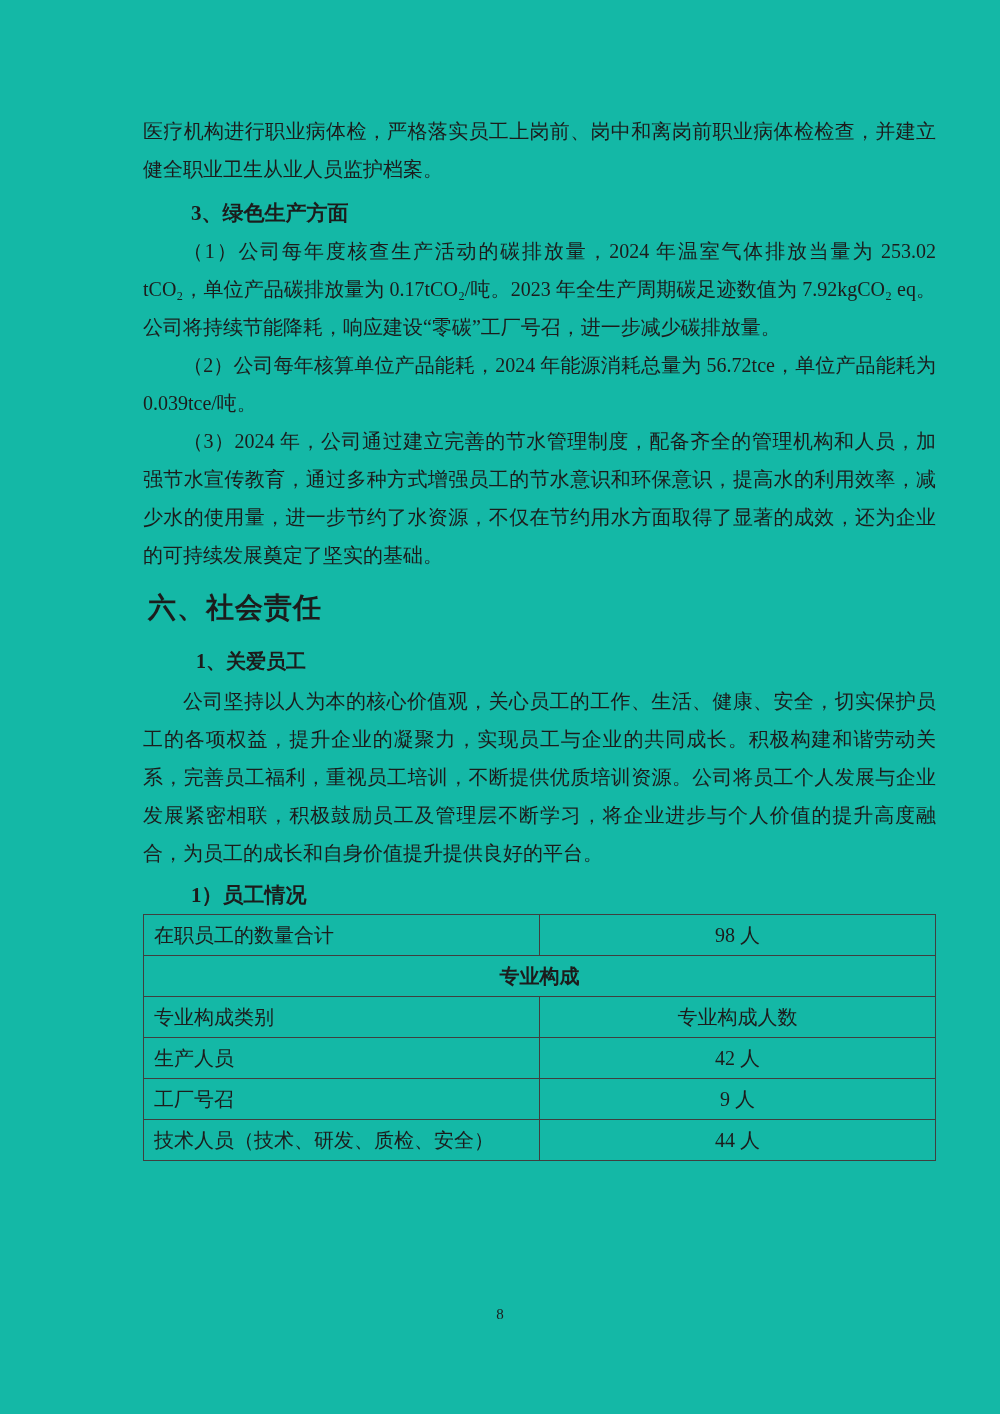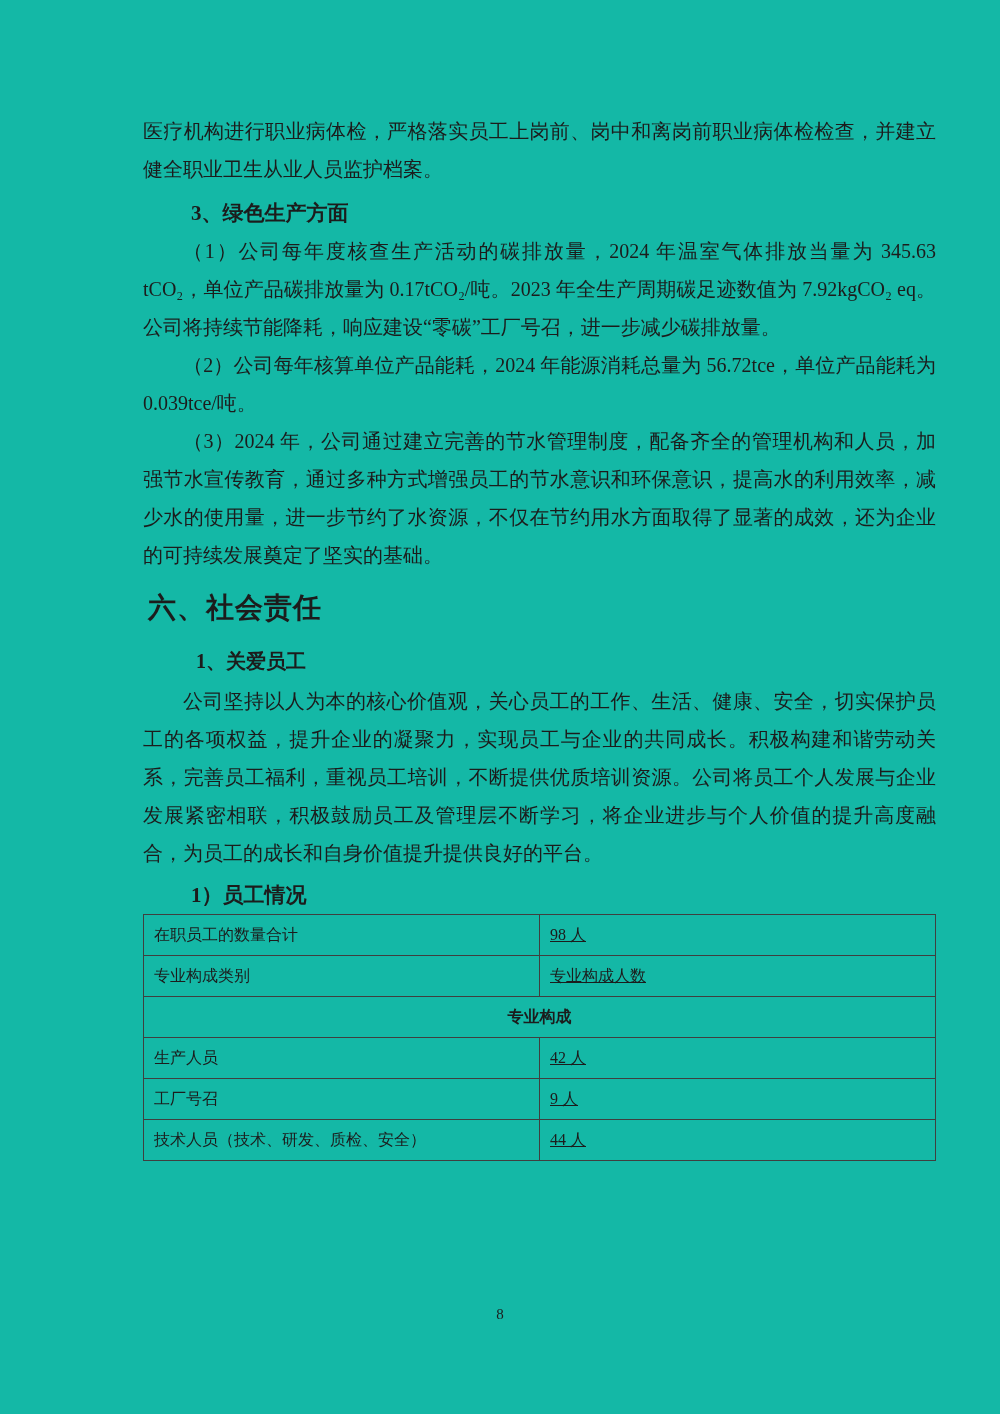--- a/index.html
+++ b/index.html
@@ -50,31 +50,31 @@
     margin: 4px 0 0 0;
     padding-left: 48px;
     font-size: 21px;
     font-weight: bold;
     line-height: 38px;
   }
   table.emp {
     width: 100%;
     border-collapse: collapse;
     table-layout: fixed;
-    font-size: 16px;
+    font-size: 20px;
   }
   table.emp td {
     border: 1px solid #3f3f3f;
     height: 40px;
     padding: 0 10px;
     vertical-align: middle;
     line-height: 24px;
   }
   td.label-cell { text-align: left; width: 50%; }
-  td.value-cell { width: 50%; text-decoration: underline; }
+  td.value-cell { text-align: center; width: 50%; }
   td.merged-cell {
     text-align: center;
     font-weight: bold;
     font-family: "Liberation Sans", sans-serif;
   }
   .footer {
     position: absolute;
     left: 0;
     right: 0;
     top: 1304px;
@@ -86,46 +86,46 @@
 </style>
 </head>
 <body>
 
 <div class="page">
 
   <p class="body">医疗机构进行职业病体检，严格落实员工上岗前、岗中和离岗前职业病体检检查，并建立健全职业卫生从业人员监护档案。</p>
 
   <div class="h-green">3、绿色生产方面</div>
 
-  <p class="body indent mt8">（1）公司每年度核查生产活动的碳排放量，2024 年温室气体排放当量为 345.63 tCO₂，单位产品碳排放量为 0.17tCO₂/吨。2023 年全生产周期碳足迹数值为 7.92kgCO₂ eq。公司将持续节能降耗，响应建设“零碳”工厂号召，进一步减少碳排放量。</p>
+  <p class="body indent mt8">（1）公司每年度核查生产活动的碳排放量，2024 年温室气体排放当量为 253.02 tCO₂，单位产品碳排放量为 0.17tCO₂/吨。2023 年全生产周期碳足迹数值为 7.92kgCO₂ eq。公司将持续节能降耗，响应建设“零碳”工厂号召，进一步减少碳排放量。</p>
 
   <p class="body indent mt8">（2）公司每年核算单位产品能耗，2024 年能源消耗总量为 56.72tce，单位产品能耗为 0.039tce/吨。</p>
 
   <p class="body indent">（3）2024 年，公司通过建立完善的节水管理制度，配备齐全的管理机构和人员，加强节水宣传教育，通过多种方式增强员工的节水意识和环保意识，提高水的利用效率，减少水的使用量，进一步节约了水资源，不仅在节约用水方面取得了显著的成效，还为企业的可持续发展奠定了坚实的基础。</p>
 
   <div class="h1">六、社会责任</div>
 
   <div class="h2">1、关爱员工</div>
 
   <p class="body indent">公司坚持以人为本的核心价值观，关心员工的工作、生活、健康、安全，切实保护员工的各项权益，提升企业的凝聚力，实现员工与企业的共同成长。积极构建和谐劳动关系，完善员工福利，重视员工培训，不断提供优质培训资源。公司将员工个人发展与企业发展紧密相联，积极鼓励员工及管理层不断学习，将企业进步与个人价值的提升高度融合，为员工的成长和自身价值提升提供良好的平台。</p>
 
   <div class="h3">1）员工情况</div>
 
   <table class="emp">
     <tbody>
       <tr>
         <td class="label-cell">在职员工的数量合计</td>
         <td class="value-cell">98 人</td>
       </tr>
       <tr>
+        <td class="merged-cell" colspan="2">专业构成</td>
+      </tr>
+      <tr>
         <td class="label-cell">专业构成类别</td>
         <td class="value-cell">专业构成人数</td>
-      </tr>
-      <tr>
-        <td class="merged-cell" colspan="2">专业构成</td>
       </tr>
       <tr>
         <td class="label-cell">生产人员</td>
         <td class="value-cell">42 人</td>
       </tr>
       <tr>
         <td class="label-cell">工厂号召</td>
         <td class="value-cell">9 人</td>
       </tr>
       <tr>

